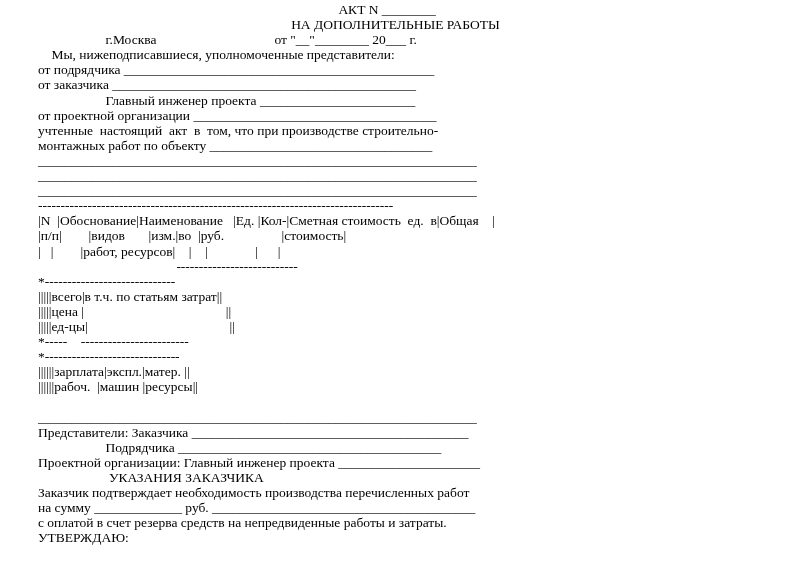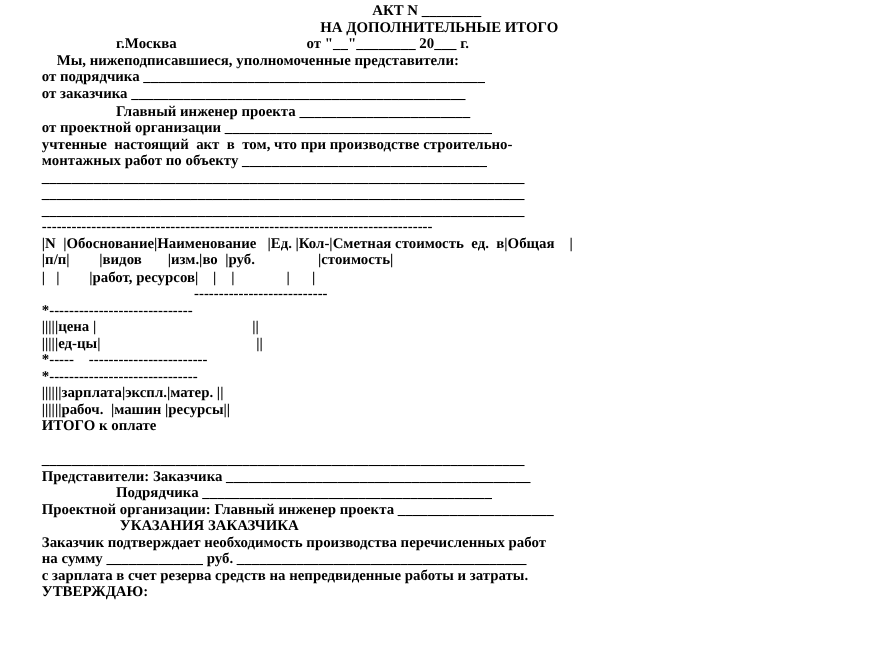--- a/index.html
+++ b/index.html
@@ -14,60 +14,59 @@
   }
   .page {
     box-sizing: border-box;
     width: 793px;
     height: 506px;
     padding: 2px 0 0 38px;
     font-family: "Liberation Serif", "DejaVu Serif", serif;
     font-size: 13.5px;
     line-height: 15.1px;
     color: #000000;
-    font-weight: bold;
   }
   .line {
     white-space: pre;
     min-height: 15.1px;
   }
 </style>
 </head>
 <body>
 
 <div class="page">
     <div class="line">                                                                                         АКТ N ________</div>
-    <div class="line">                                                                           НА ДОПОЛНИТЕЛЬНЫЕ ИТОГО</div>
+    <div class="line">                                                                           НА ДОПОЛНИТЕЛЬНЫЕ РАБОТЫ</div>
     <div class="line">                    г.Москва                                   от "__"________ 20___ г.</div>
     <div class="line">    Мы, нижеподписавшиеся, уполномоченные представители:</div>
     <div class="line">от подрядчика ______________________________________________</div>
     <div class="line">от заказчика _____________________________________________</div>
     <div class="line">                    Главный инженер проекта _______________________</div>
     <div class="line">от проектной организации ____________________________________</div>
     <div class="line">учтенные  настоящий  акт  в  том, что при производстве строительно-</div>
     <div class="line">монтажных работ по объекту _________________________________</div>
     <div class="line">_________________________________________________________________</div>
     <div class="line">_________________________________________________________________</div>
     <div class="line">_________________________________________________________________</div>
     <div class="line">-------------------------------------------------------------------------------</div>
     <div class="line">|N  |Обоснование|Наименование   |Ед. |Кол-|Сметная стоимость  ед.  в|Общая    |</div>
     <div class="line">|п/п|        |видов       |изм.|во  |руб.                 |стоимость|</div>
     <div class="line">|   |        |работ, ресурсов|    |    |              |      |</div>
     <div class="line">                                         ---------------------------</div>
     <div class="line">*-----------------------------</div>
+    <div class="line">|||||всего|в т.ч. по статьям затрат||</div>
     <div class="line">|||||цена |                                          ||</div>
     <div class="line">|||||ед-цы|                                          ||</div>
     <div class="line">*-----    ------------------------</div>
     <div class="line">*------------------------------</div>
     <div class="line">||||||зарплата|экспл.|матер. ||</div>
     <div class="line">||||||рабоч.  |машин |ресурсы||</div>
-    <div class="line">ИТОГО к оплате</div>
     <div class="line"></div>
     <div class="line">_________________________________________________________________</div>
     <div class="line">Представители: Заказчика _________________________________________</div>
     <div class="line">                    Подрядчика _______________________________________</div>
     <div class="line">Проектной организации: Главный инженер проекта _____________________</div>
     <div class="line">                     УКАЗАНИЯ ЗАКАЗЧИКА</div>
     <div class="line">Заказчик подтверждает необходимость производства перечисленных работ</div>
     <div class="line">на сумму _____________ руб. _______________________________________</div>
-    <div class="line">с зарплата в счет резерва средств на непредвиденные работы и затраты.</div>
+    <div class="line">с оплатой в счет резерва средств на непредвиденные работы и затраты.</div>
     <div class="line">УТВЕРЖДАЮ:</div>
   </div>
 
 </body></html>

